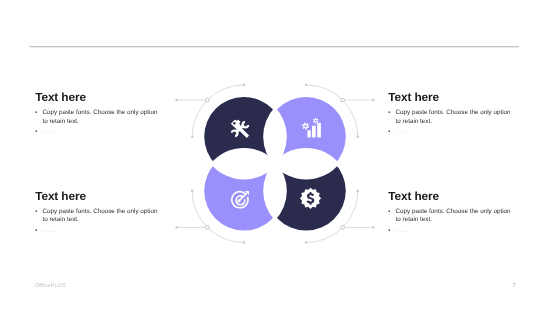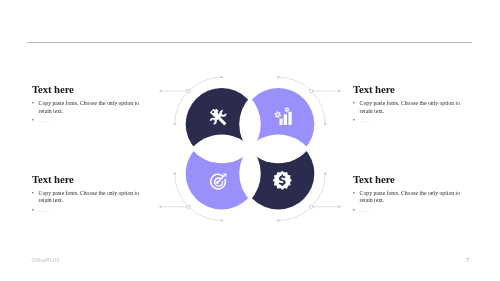--- a/index.html
+++ b/index.html
@@ -1,20 +1,20 @@
 <!DOCTYPE html>
 <html><head>
 <meta charset="utf-8">
 <style>
   html,body{margin:0;padding:0;}
   body{width:500px;height:281px;background:#ffffff;overflow:hidden;
        font-family:"Liberation Sans",sans-serif;-webkit-font-smoothing:antialiased;}
   .slide{position:relative;width:500px;height:281px;background:#fff;}
   .toprule{position:absolute;left:27px;top:42px;width:445px;height:1px;background:#b9b9bd;}
-  .tb{position:absolute;width:116px;font-family:Liberation Serif, serif;}
+  .tb{position:absolute;width:116px;}
   .tb .ttl{font-size:10.75px;font-weight:bold;color:#1a1a1a;letter-spacing:-0.1px;line-height:11px;}
   .bul{display:flex;margin-top:5.2px;}
   .bul .dot{width:6.6px;flex:0 0 6.6px;color:#3b3b3b;font-size:5.2px;line-height:7.3px;}
   .bul .txt{font-size:5.72px;line-height:7.3px;color:#2b2b2b;}
   .bul.faint{margin-top:2.2px;} .bul.faint .txt{color:#e3e3e3;}
   .bul.faint .dot{color:#3b3b3b;}
   .footer-left{position:absolute;left:31.6px;top:256.5px;font-size:5.05px;color:#bdbdbd;letter-spacing:.2px;}
   .footer-right{position:absolute;left:466px;top:257px;font-size:5px;color:#9a9a9a;}
   .gfx{position:absolute;left:0;top:0;width:500px;height:281px;}
 </style>

